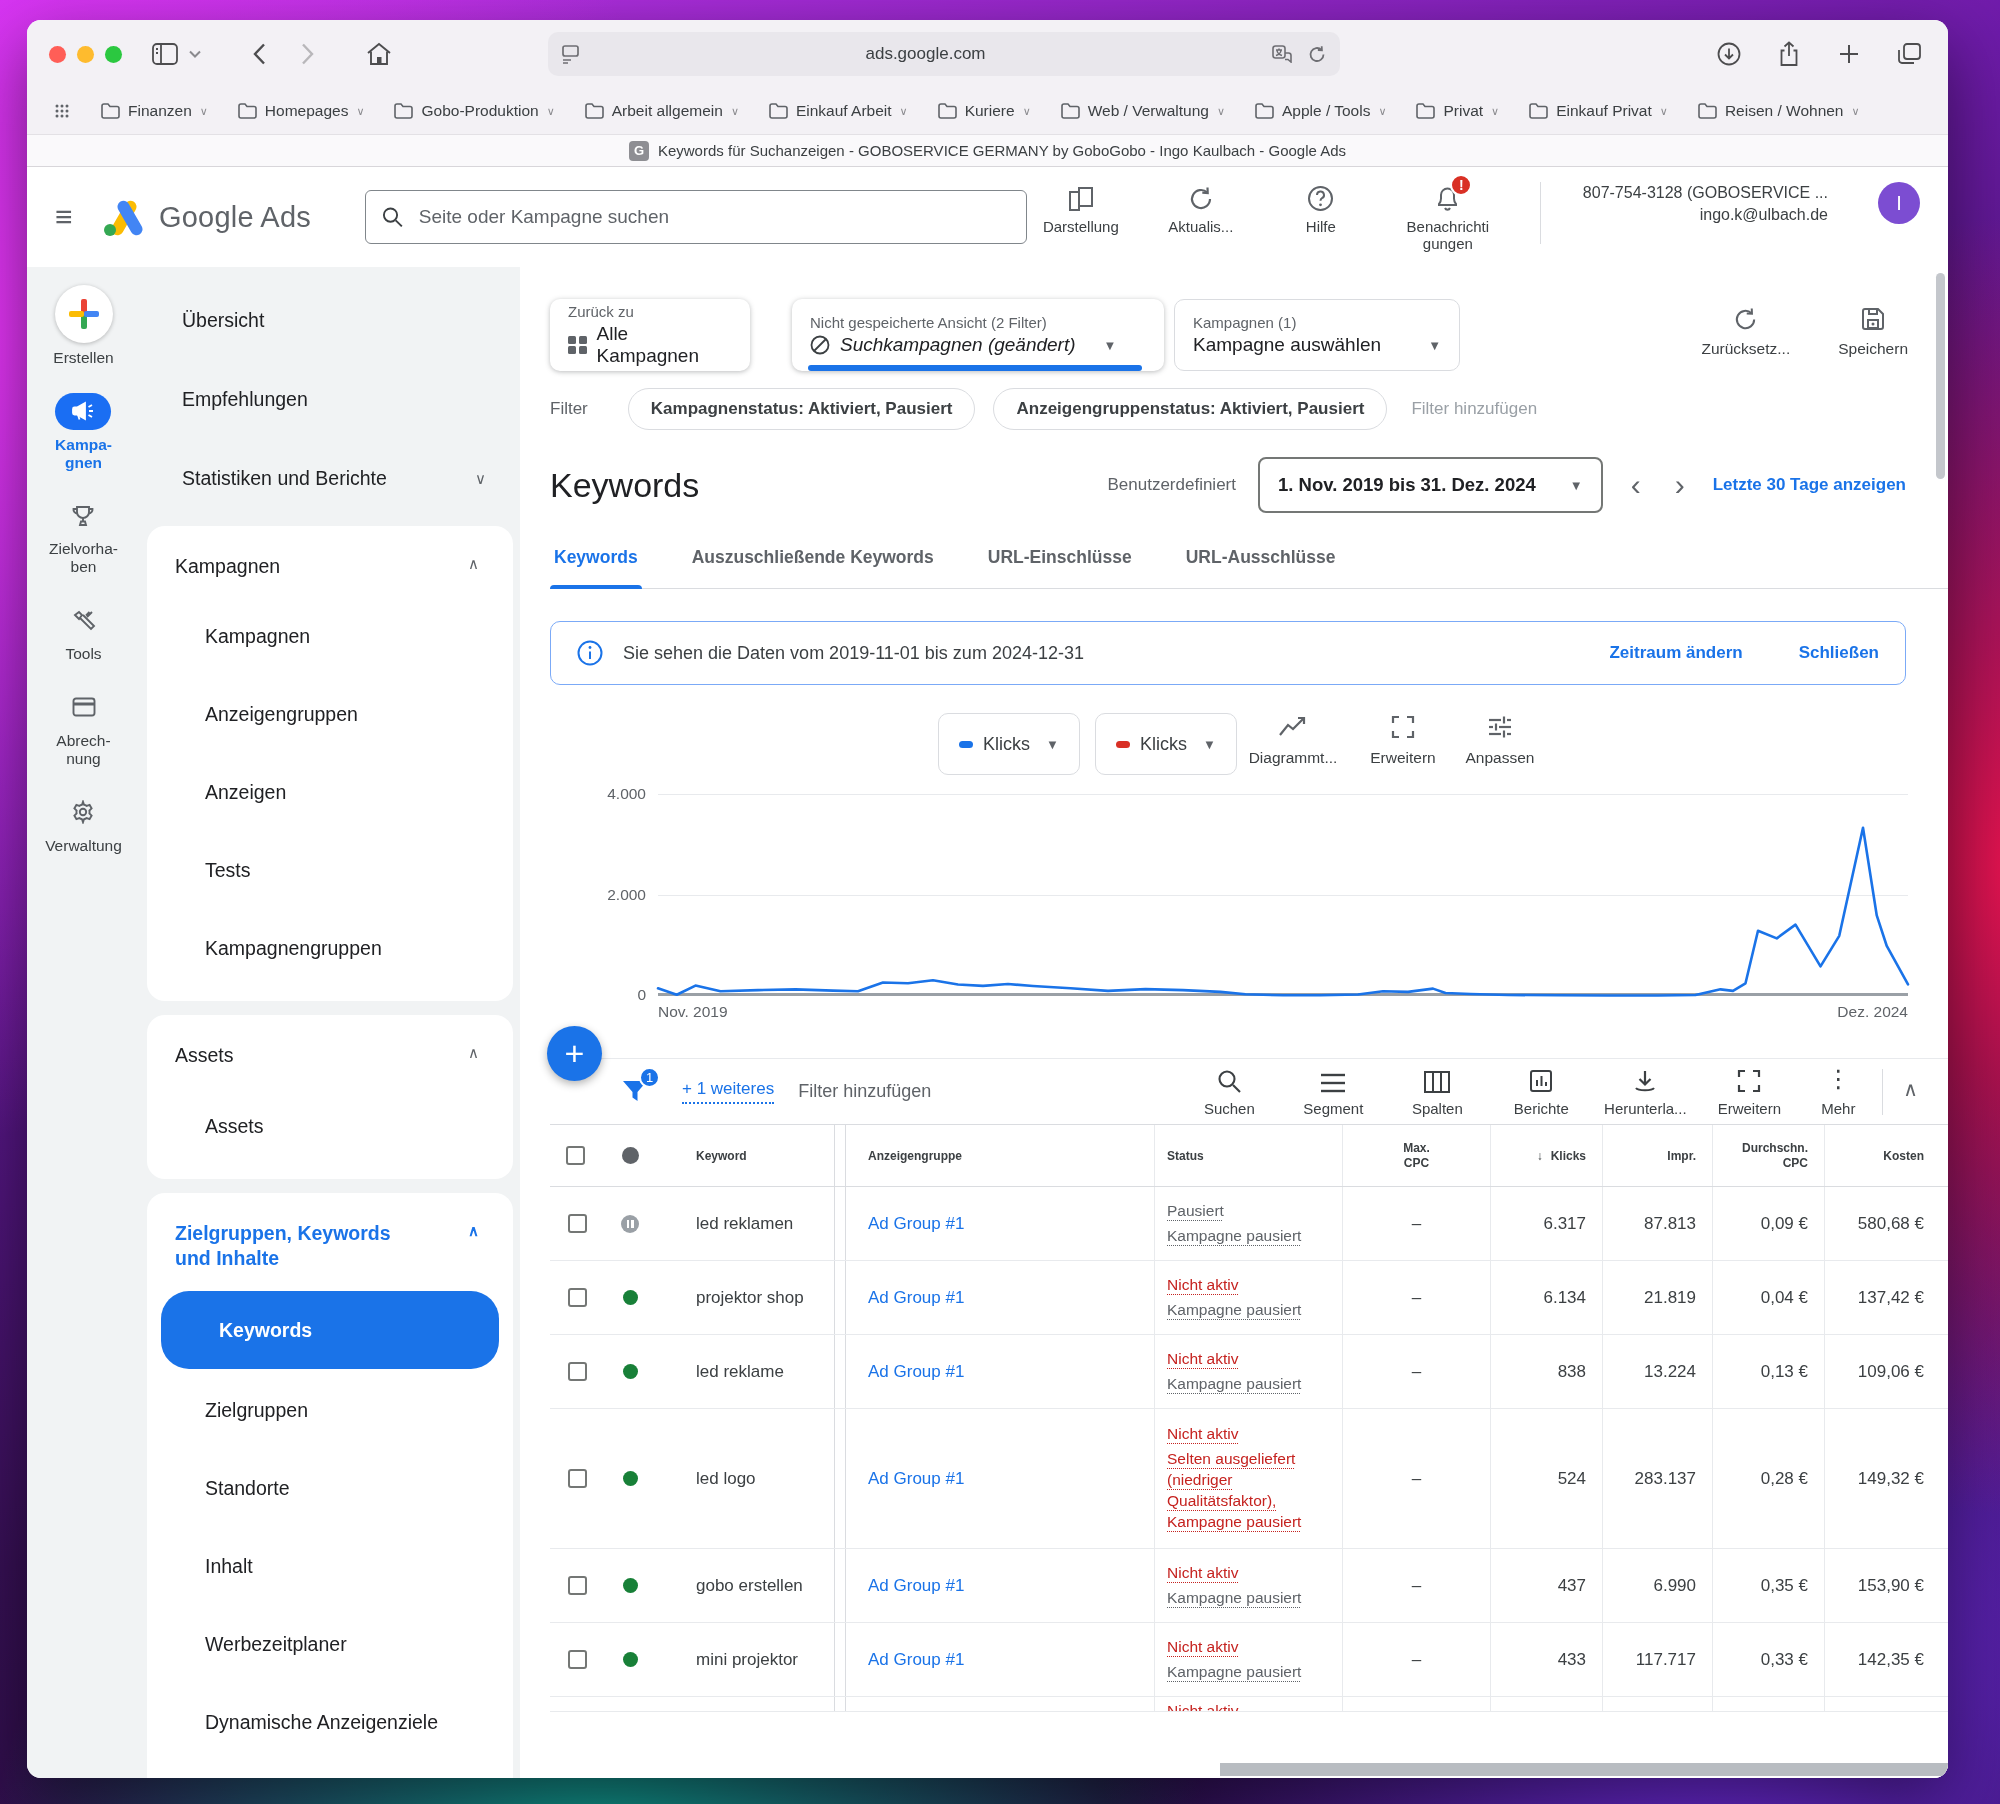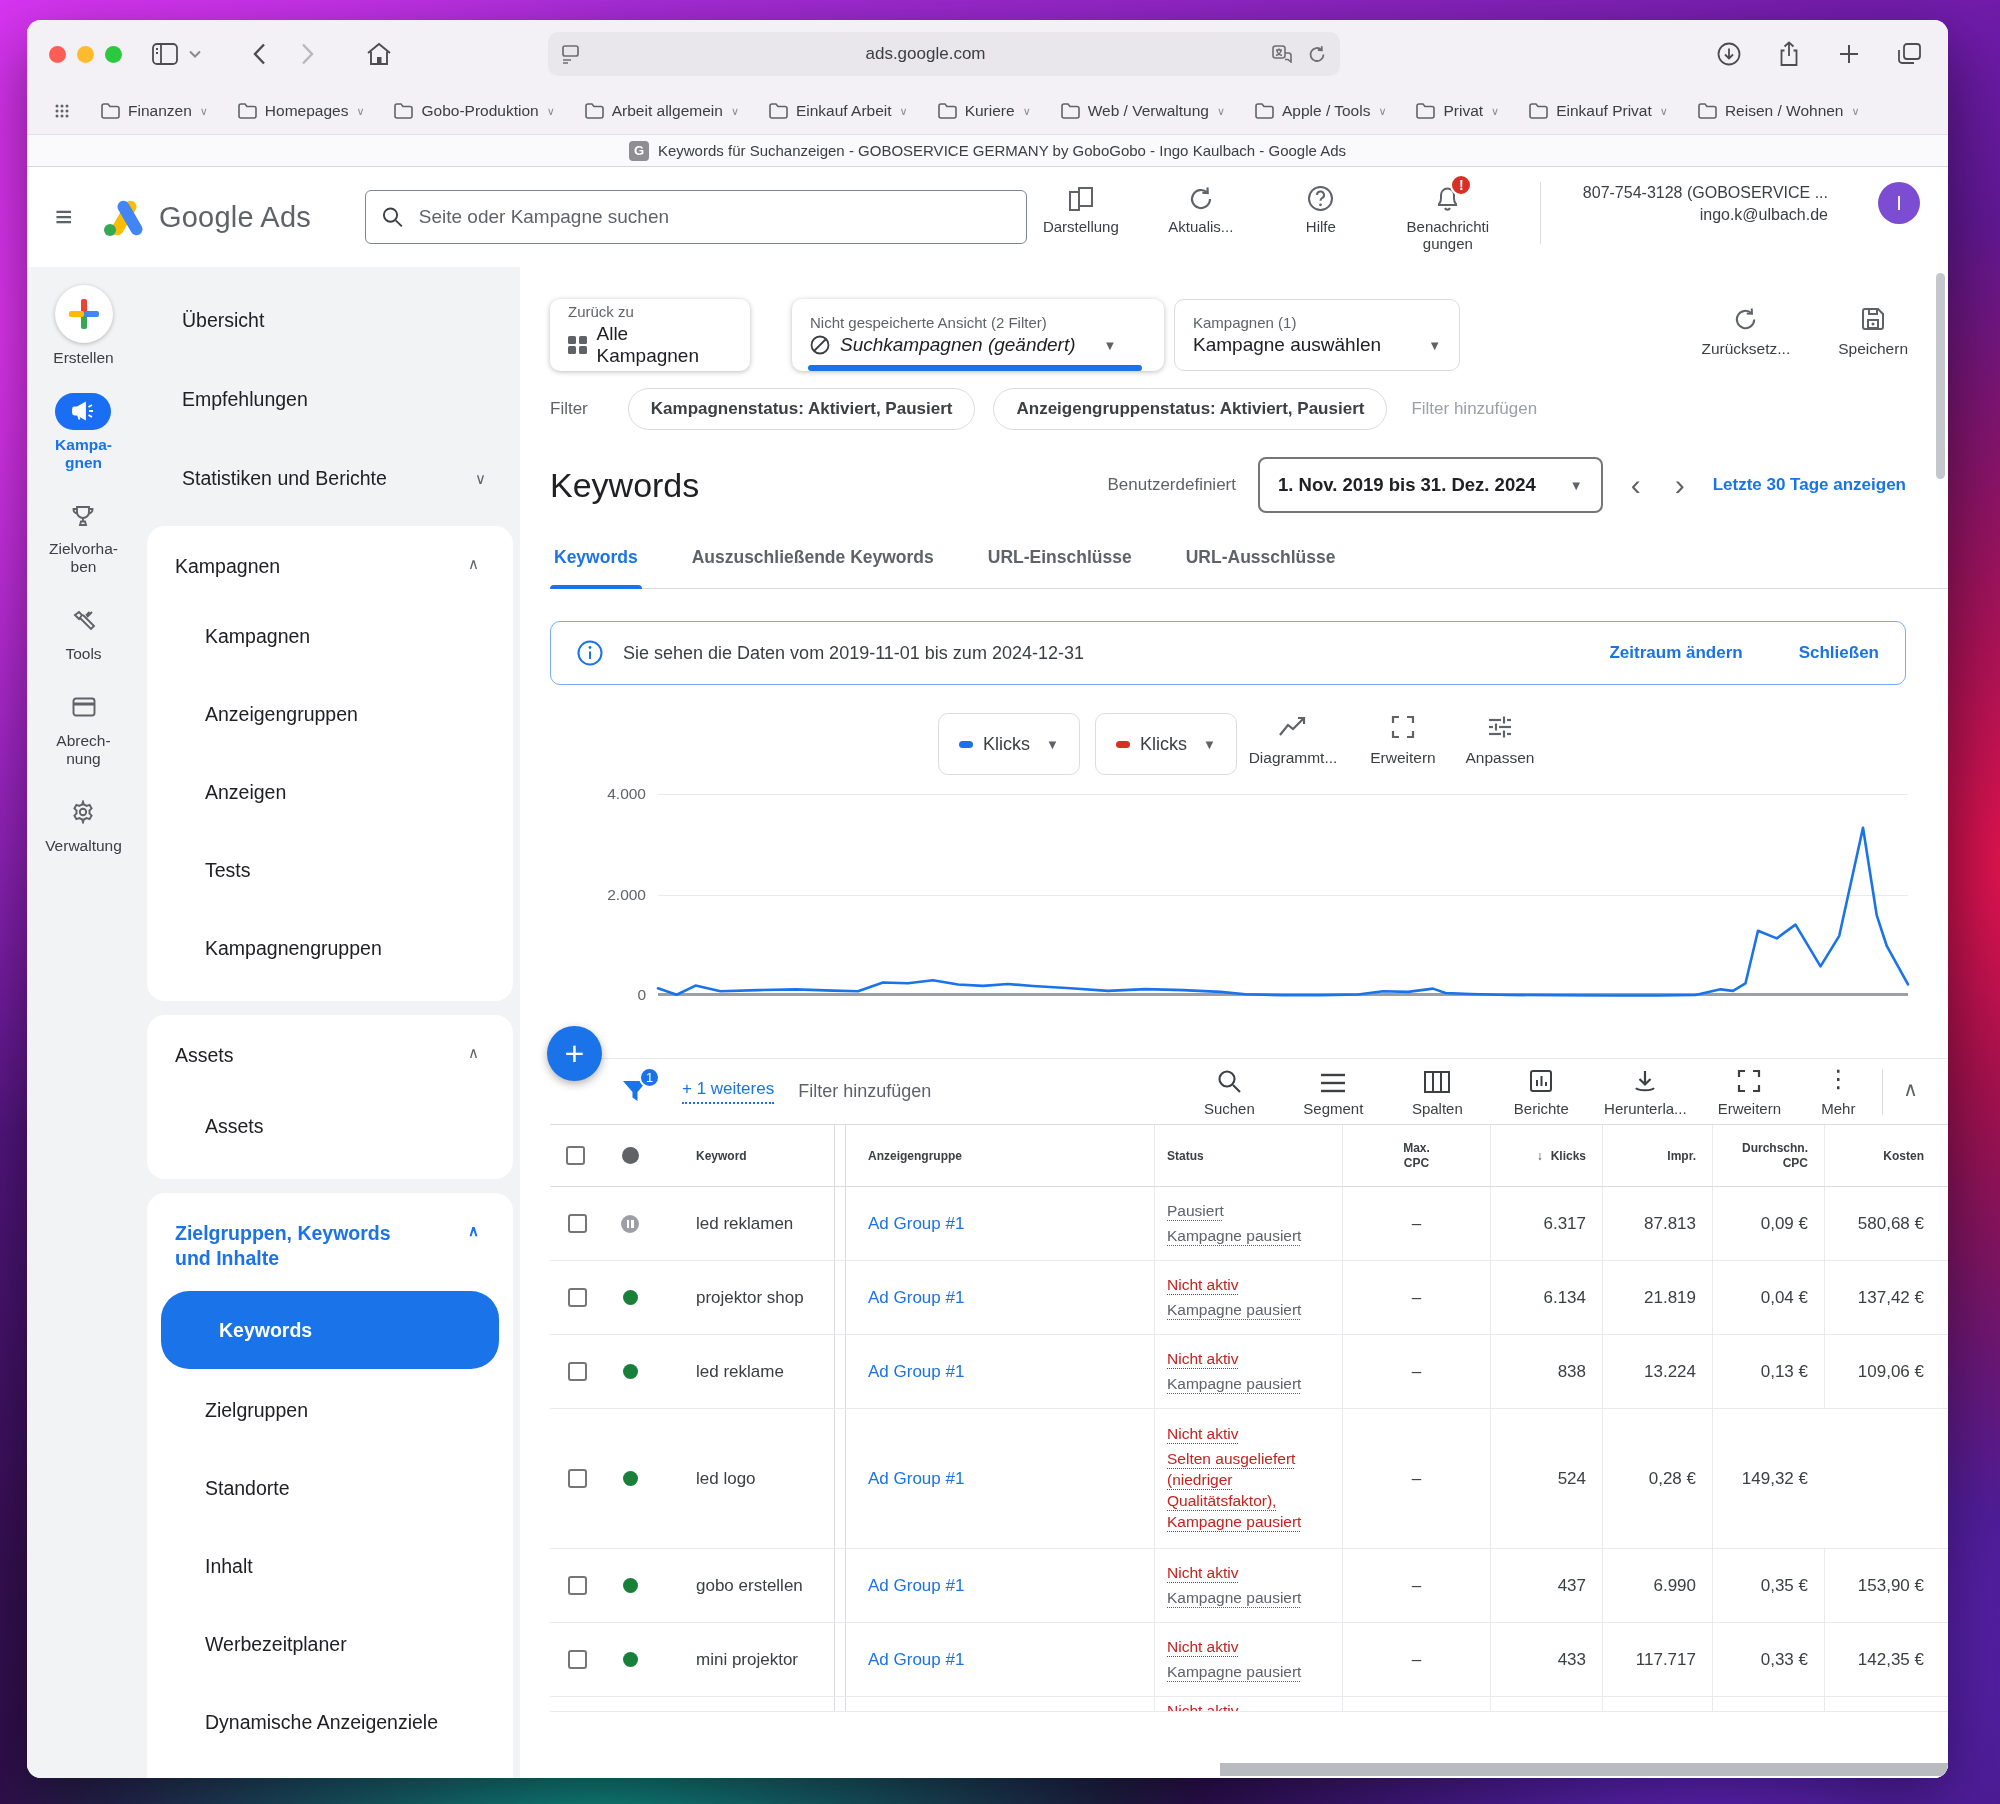--- a/index.html
+++ b/index.html
@@ -710,20 +710,24 @@
         <span class="ylab" style="top:104px;">2.000</span>
         <span class="ylab" style="top:204px;">0</span>
         <div class="plot">
           <div class="gl" style="top:3px;"></div>
           <div class="gl" style="top:104px;"></div>
           <div class="gl base" style="top:202px;"></div>
           <svg id="chart-svg" viewBox="0 0 1000 200" preserveAspectRatio="none">
             <polyline id="chart-line" fill="none" stroke-width="2.6" stroke-linejoin="round" stroke-linecap="round" vector-effect="non-scaling-stroke" points="0.0,192.5 15.0,198.8 30.0,189.8 50.0,195.3 80.0,194.3 110.0,193.5 140.0,194.8 160.0,195.3 180.0,186.8 200.0,187.6 220.0,184.6 240.0,188.8 260.0,190.1 280.0,188.3 300.0,190.3 330.0,192.5 360.0,195.0 390.0,193.3 420.0,194.3 450.0,196.0 470.0,198.3 500.0,199.3 530.0,199.3 560.0,198.5 580.0,195.3 600.0,196.0 620.0,192.8 630.0,197.0 650.0,198.0 680.0,199.0 720.0,199.3 760.0,199.5 800.0,199.5 830.0,199.0 850.0,193.5 860.0,195.0 870.0,187.6 880.0,136.3 895.0,143.8 910.0,130.4 930.0,171.1 945.0,141.3 964.0,35.8 975.0,121.4 983.0,151.2 1000.0,188.6" stroke="#1a73e8"></polyline>
           </svg>
         </div>
+        <div class="xlabs">
+          <span>Nov. 2019</span>
+          <span>Dez. 2024</span>
+        </div>
       </div>
 
       <div class="ttoolbar">
         <span class="fab">+</span>
         <span class="funnelwrap">
           <svg class="icn" width="30" height="30" viewBox="0 0 30 30">
               <path d="M3 4 h24 l-9.5 11 v9 l-5-3.5 v-5.5 Z" fill="#1a73e8"></path>
             </svg>
           <span class="fbadge">1</span>
         </span>
@@ -903,20 +907,21 @@
           <div class="fdiv"></div>
           <div class="cell-l vline" style="border-left:none; padding-left:22px;">
               <span class="kwlink">Ad Group #1</span>
             </div>
           <div class="statuscell vline">
               <span class="st red">Nicht aktiv</span>
               <span class="st red" style="padding-right:28px;">Selten ausgeliefert (niedriger Qualitätsfaktor), Kampagne pausiert</span>
             </div>
           <div class="cell-c vline">–</div>
           <div class="cell-r vline">524</div>
+          <div class="cell-r vline">283.137</div>
           <div class="cell-r vline">0,28 €</div>
           <div class="cell-r vline">149,32 €</div>
         </div>
 
         <div class="trow drow">
           <div>
               <span class="cb"></span>
             </div>
           <div>
               <span class="sdot"></span>

